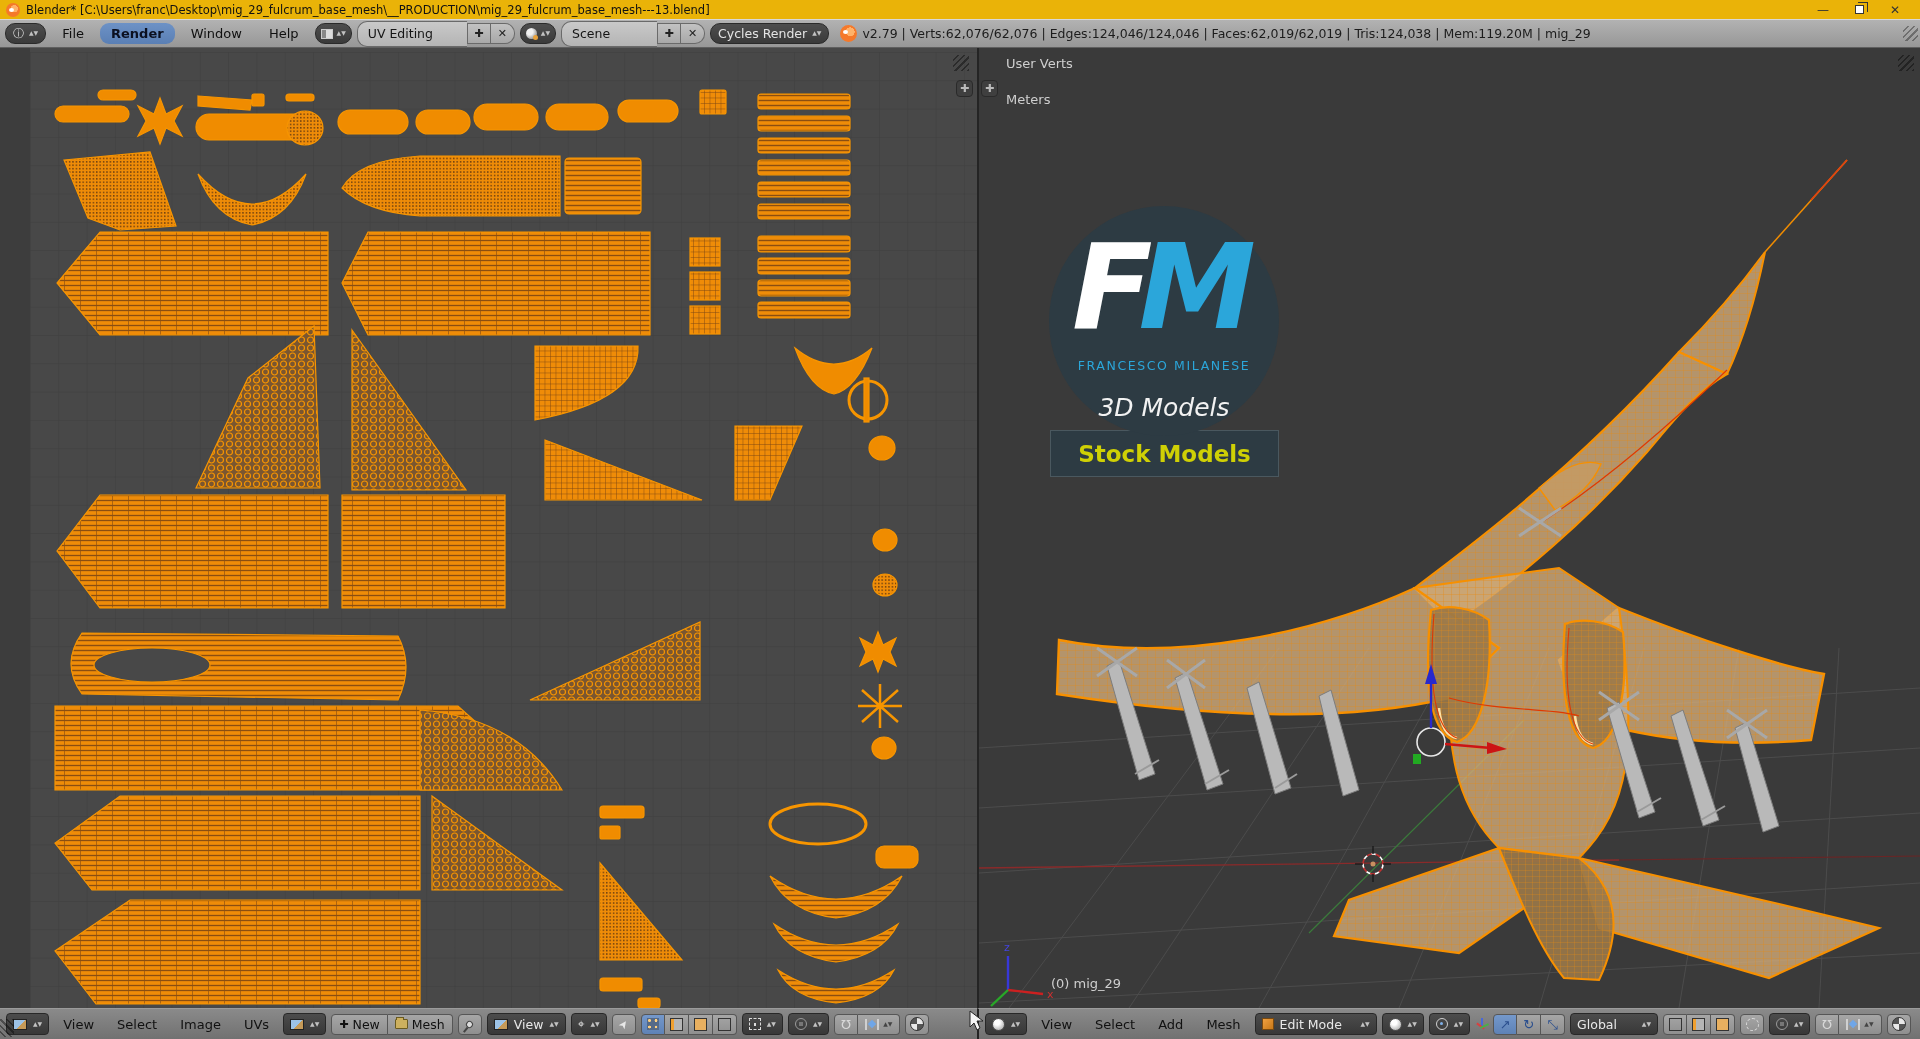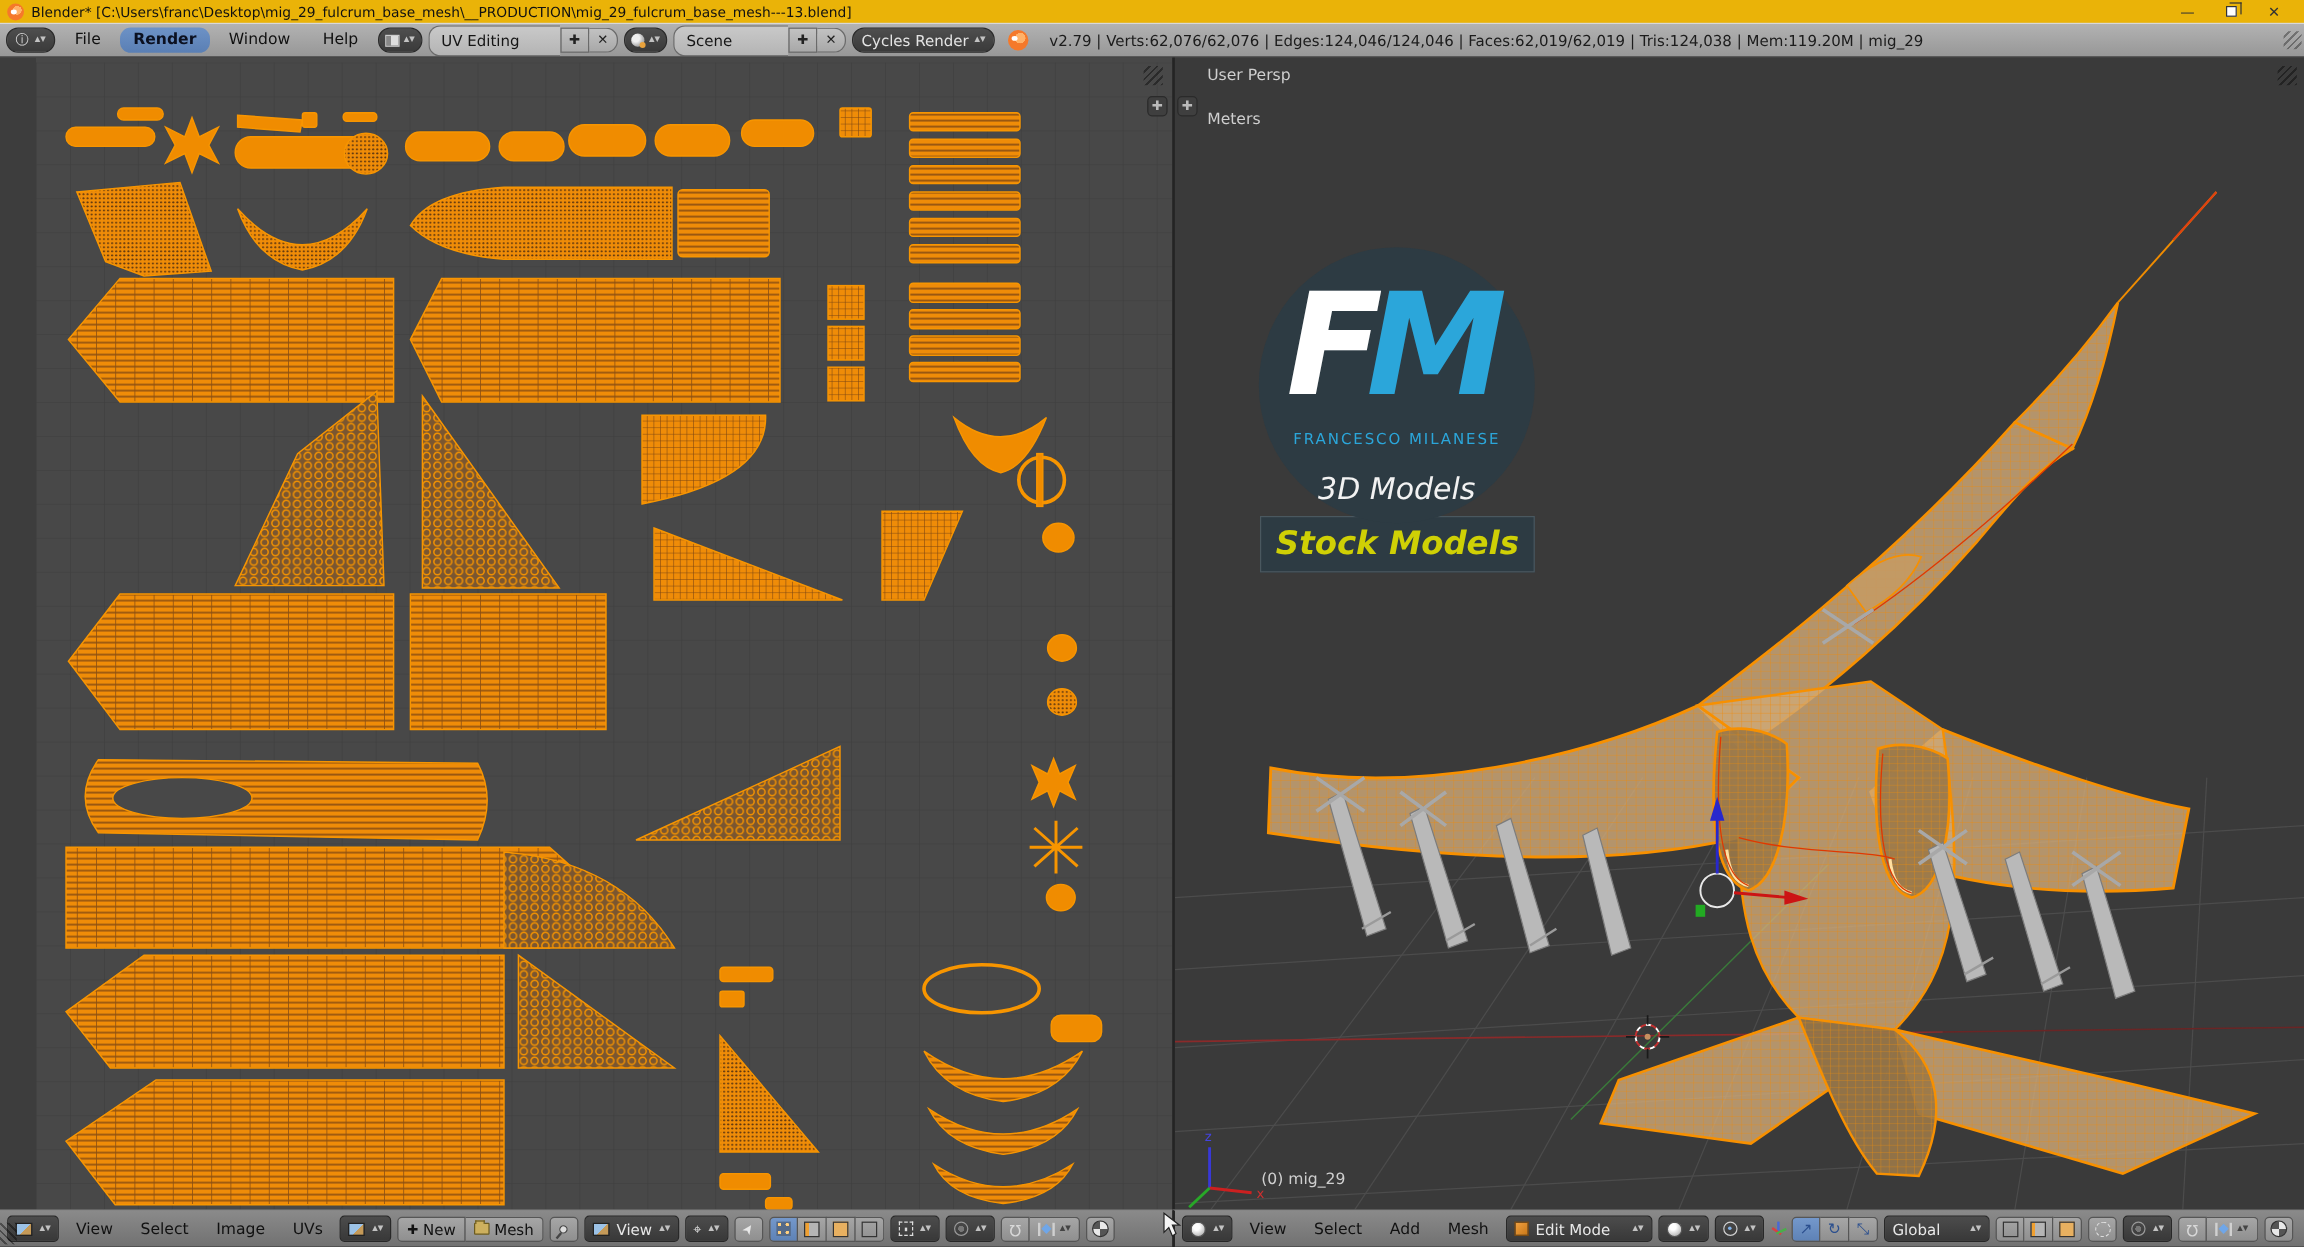--- a/index.html
+++ b/index.html
@@ -25,21 +25,21 @@
   .updown.dark{color:#444;}
   .field-group{display:flex;align-items:center;height:21px;}
   .field{height:21px;background:linear-gradient(#c9c9c9,#b4b4b4);border:1px solid #6a6a6a;border-right:none;border-radius:10px 0 0 10px;font-size:12.5px;color:#151515;display:flex;align-items:center;padding:12px 10px;min-width:110px;}
   .field-btn{height:21px;width:24px;background:linear-gradient(#c2c2c2,#a8a8a8);border:1px solid #6a6a6a;display:flex;align-items:center;justify-content:center;font-size:11px;color:#222;}
   .field-btn.last{border-radius:0 10px 10px 0;border-left:none;}
   .icon-btn-dark{height:21px;background:linear-gradient(#4e4e4e,#3a3a3a);border:1px solid #2a2a2a;border-radius:10px;display:inline-flex;align-items:center;gap:4px;padding:0 5px;color:#ddd;}
   .layout-glyph{width:12px;height:10px;border:1px solid #ccc;background:linear-gradient(90deg,#888 0 40%,#ddd 40% 100%);}
   .scene-glyph{width:11px;height:11px;border-radius:50%;background:radial-gradient(circle at 35% 35%,#f0f0f0 0 30%,#b5b5b5 60%,#888);position:relative;}
   .scene-glyph::after{content:"";position:absolute;right:-1px;bottom:-1px;width:5px;height:5px;border-radius:50%;background:#e8a23c;}
   .info-glyph{font-size:11px;color:#ddd;}
-  .stats-text{font-size:12.5px;color:#1c1c1c;margin-left:12px;white-space:nowrap;}
+  .stats-text{font-size:12.5px;color:#1c1c1c;margin-left:0;white-space:nowrap;}
   .grip{width:15px;height:15px;background:repeating-linear-gradient(135deg,transparent 0 3px,#00000055 3px 4.5px);}
   .grip.corner-info{position:absolute;right:2px;top:6px;}
 
   
   .main{display:flex;height:960px;position:relative;}
   .uv-pane{width:977px;height:960px;position:relative;background:#484848;flex:none;}
   .v3d-pane{width:943px;height:960px;position:relative;background:#3a3a3a;border-left:2px solid #242424;flex:none;overflow:hidden;}
   .pane-grip{position:absolute;top:7px;width:16px;height:16px;background:repeating-linear-gradient(135deg,transparent 0 3px,#00000066 3px 4.5px);}
   .region-plus{position:absolute;width:17px;height:17px;background:#3f3f3f;border:1px solid #2a2a2a;border-radius:4px;color:#bbb;font-size:11px;display:flex;align-items:center;justify-content:center;line-height:1;}
 
@@ -47,21 +47,21 @@
   .vp-text{position:absolute;color:#cfcfcf;font-size:13px;white-space:nowrap;}
 
   
   .logo-circle{position:absolute;left:70px;top:158px;width:230px;height:230px;border-radius:50%;display:flex;flex-direction:column;align-items:center;z-index:3;}
   .logo-fm{display:flex;align-items:flex-start;height:128px;margin-top:22px;font-style:italic;font-weight:bold;line-height:1;}
   .logo-f{font-size:118px;color:#ffffff;}
   .logo-m{font-size:118px;margin-left:-14px;}
   .logo-name{font-size:12.5px;letter-spacing:1.6px;margin-top:2px;}
   .logo-tag{font-size:25px;font-style:italic;color:#f2f2f2;margin-top:20px;}
   .logo-badge{position:absolute;left:71px;top:382px;width:229px;height:47px;border:1px solid #4a585f;display:flex;align-items:center;justify-content:center;z-index:2;}
-  .logo-badge span{font-size:27px;font-weight:bold;font-style:italic;}
+  .logo-badge span{font-size:23px;font-weight:bold;}
 
   
   .bottombar{display:flex;height:31px;}
   .editor-header{background:linear-gradient(#8a8a8a,#717171);border-top:1px solid #9b9b9b;display:flex;align-items:center;gap:5px;padding:0 6px;position:relative;}
   .uvbar{width:977px;flex:none;}
   .v3dbar{width:943px;flex:none;border-left:2px solid #242424;}
   .hmenu{font-size:13px;color:#111;padding:2px 9px;}
   .btn{height:21px;background:linear-gradient(#a6a6a6,#8f8f8f);border:1px solid #565656;border-radius:4px;display:inline-flex;align-items:center;gap:4px;padding:0 7px;font-size:12.5px;color:#111;}
   .btn.icon-only{width:24px;padding:0;justify-content:center;}
   .btn.blue{background:linear-gradient(#7498cb,#5e82b6);}
@@ -370,21 +370,21 @@
 
       <g>
         <line x1="29" y1="942" x2="29" y2="908" stroke="#3838d8" stroke-width="2.4"></line>
         <line x1="29" y1="942" x2="64" y2="946" stroke="#cc2020" stroke-width="2.4"></line>
         <line x1="29" y1="942" x2="12" y2="958" stroke="#28a828" stroke-width="2.4"></line>
       </g>
       <text x="25" y="903" font-size="11" fill="#4444e0">z</text>
       <text x="68" y="950" font-size="11" fill="#cc3030">x</text>
     </svg>
 
-    <span class="vp-text" style="left:27px;top:8px">User Persp</span>
+    <span class="vp-text" style="left:27px;top:8px">User Verts</span>
     <span class="vp-text" style="left:27px;top:44px">Meters</span>
     <span class="vp-text" style="left:72px;top:928px">(0) mig_29</span>
 
     <div class="logo-circle" id="logo-circle" style="background: rgb(45, 59, 67);">
       <div class="logo-fm">
         <span class="logo-f">F</span>
         <span class="logo-m" id="logo-m" style="color: rgb(43, 166, 218);">M</span>
       </div>
       <div class="logo-name" id="logo-name" style="color: rgb(43, 166, 218);">FRANCESCO MILANESE</div>
       <div class="logo-tag">3D Models</div>

